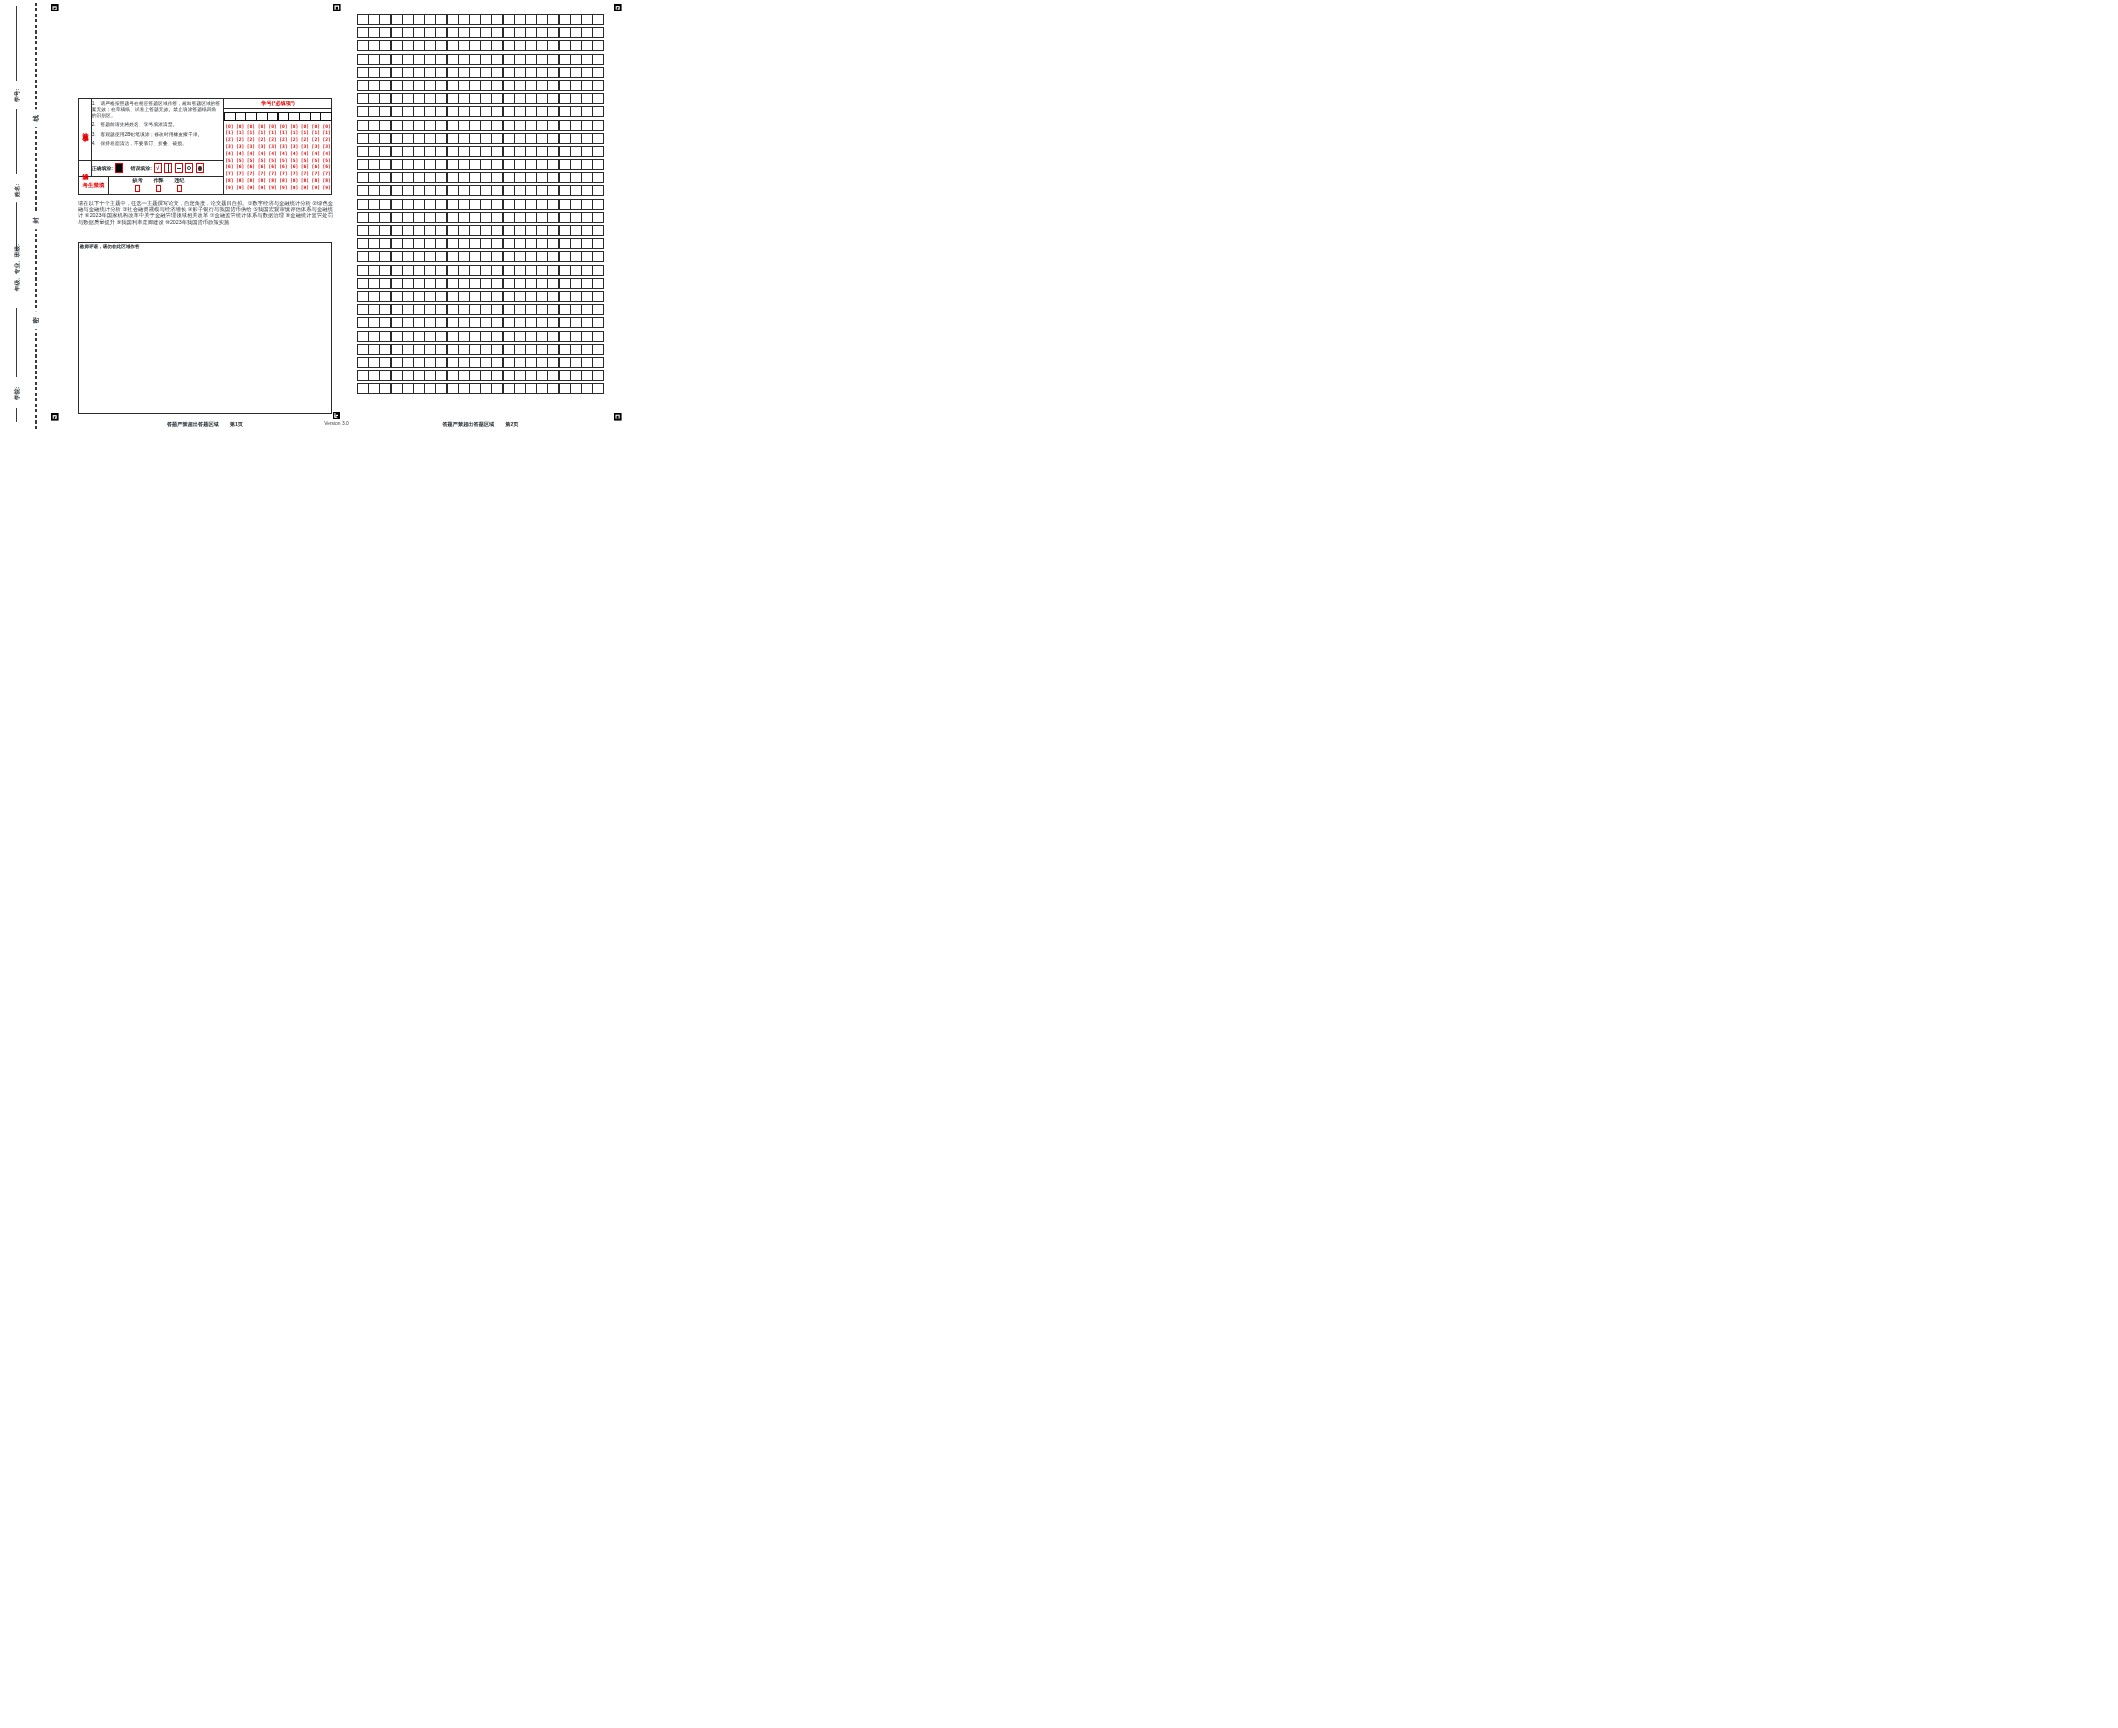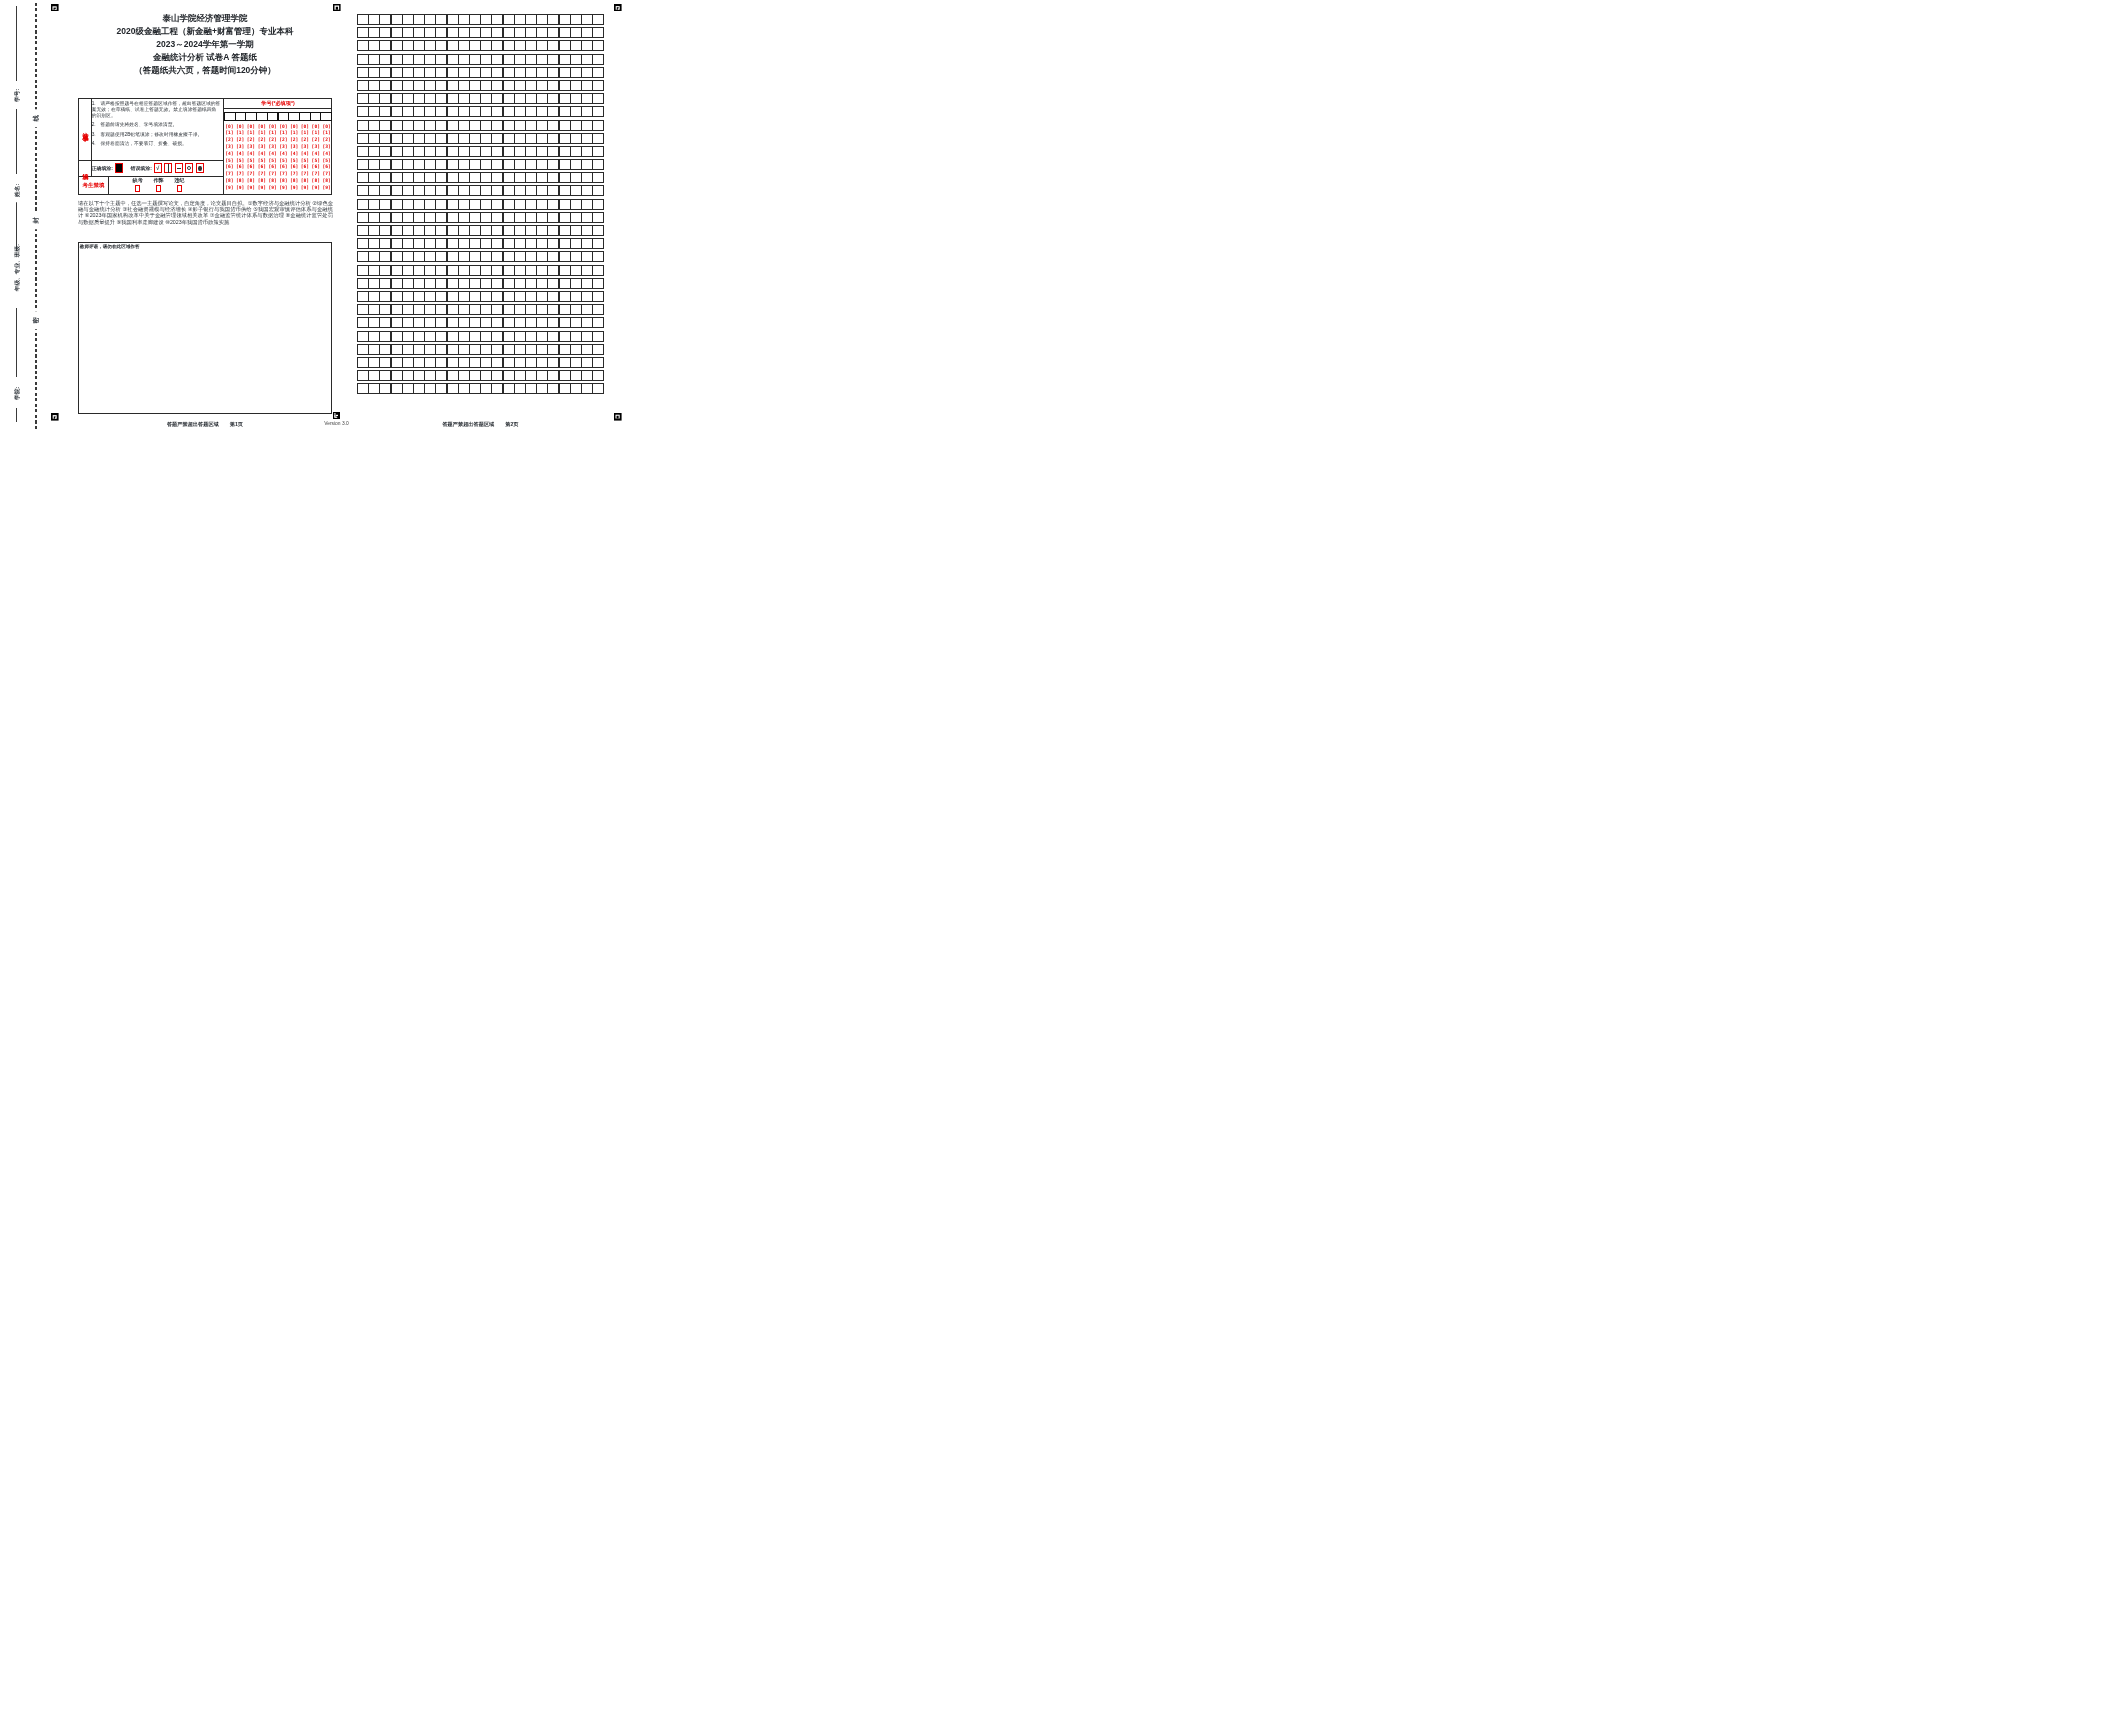--- a/index.html
+++ b/index.html
@@ -133,27 +133,20 @@
   <div class="side-label" style="top:389px">学院:</div>
 
   <div class="dash-seg" style="top:3.4px;height:108px"></div>
   <div class="dash-seg" style="top:125px;height:88px"></div>
   <div class="dash-seg" style="top:228px;height:85px"></div>
   <div class="dash-seg" style="top:327px;height:102px"></div>
   <div class="seal-char" style="top:114px">线</div>
   <div class="seal-char" style="top:216px">封</div>
   <div class="seal-char" style="top:316px">密</div>
 
-  <div class="title-wrap">
-    <div class="title-line">泰山学院经济管理学院</div>
-    <div class="title-line">2020级金融工程（新金融+财富管理）专业本科</div>
-    <div class="title-line">2023～2024学年第一学期</div>
-    <div class="title-line">金融统计分析 试卷A 答题纸</div>
-    <div class="title-line">（答题纸共六页，答题时间120分钟）</div>
-  </div>
 
   <div class="notice-box">
     <div class="nline" style="left:0;top:61px;width:144px;height:0.8px"></div>
     <div class="nline" style="left:0;top:77px;width:144px;height:0.8px"></div>
     <div class="nline" style="left:12px;top:0;width:0.8px;height:77px"></div>
     <div class="nline" style="left:29px;top:77px;width:0.8px;height:18px"></div>
 
     <div class="notice-label vred">注意事项</div>
     <div class="notice-text">
       <div class="notice-item">1.　请严格按照题号在相应答题区域作答，超出答题区域的答案无效；在草稿纸、试卷上答题无效。禁止填涂答题纸四角的识别区。</div>

